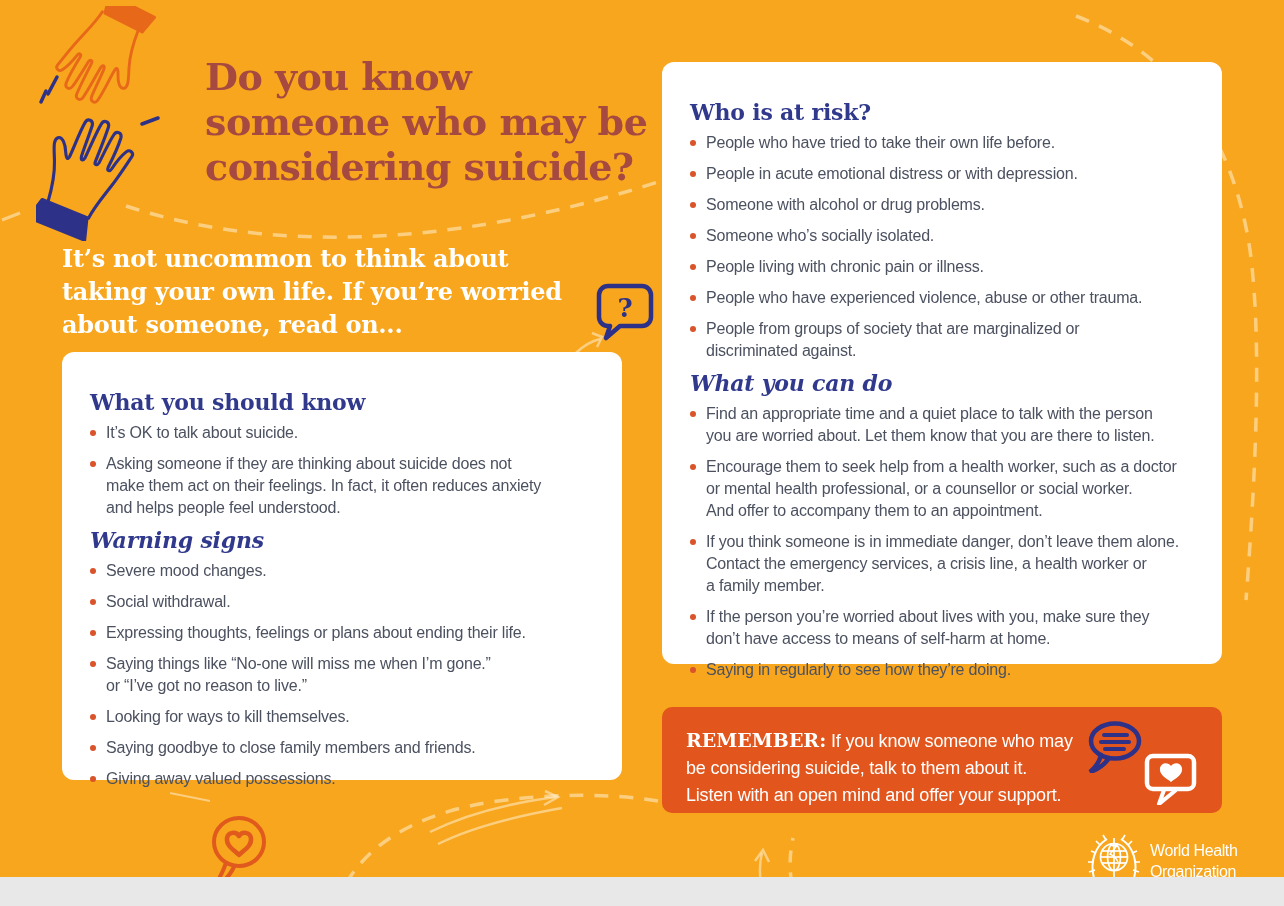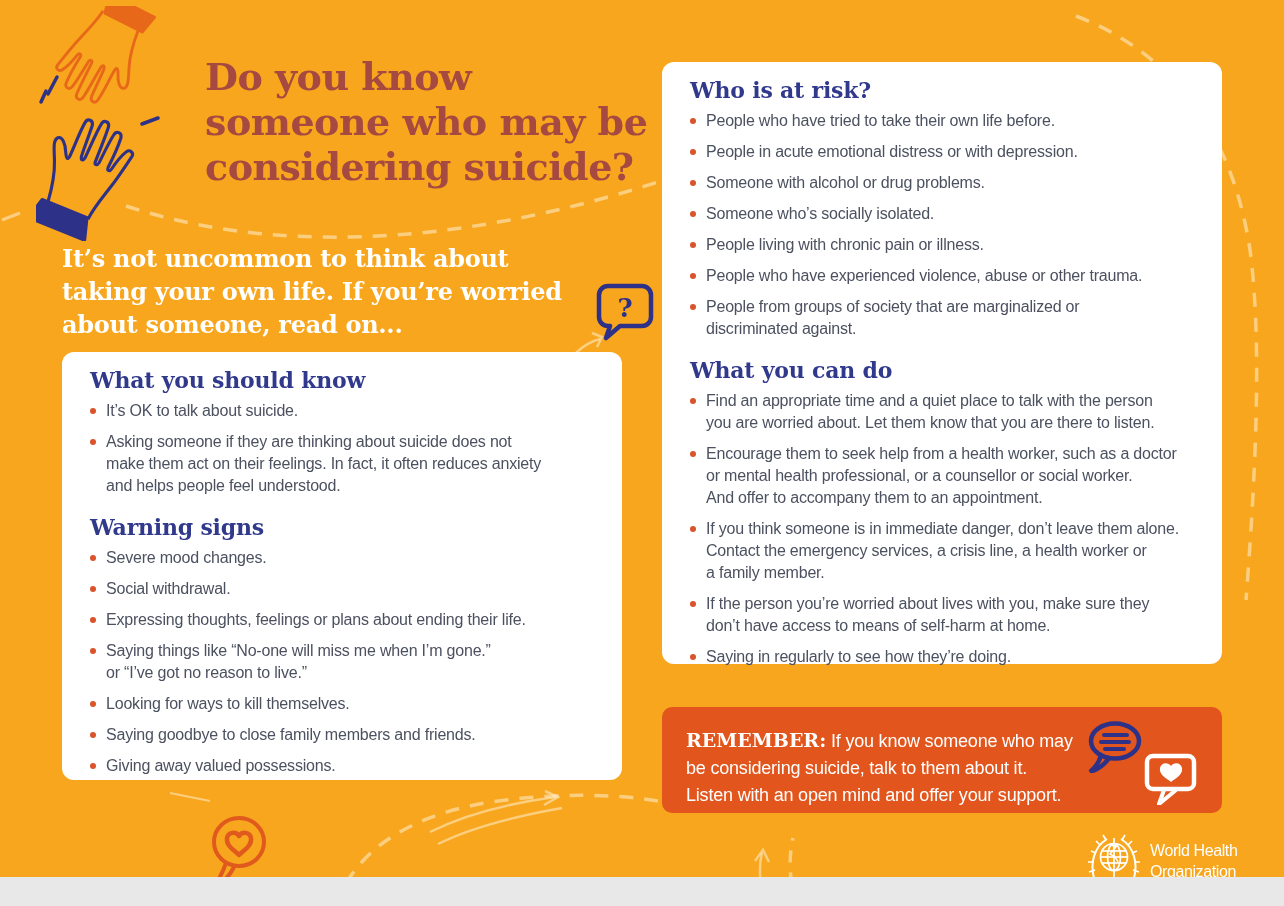--- a/index.html
+++ b/index.html
@@ -24,31 +24,31 @@
     letter-spacing:-0.5px;white-space:pre-line;
   }
   .intro{
     position:absolute;left:62px;top:242px;z-index:1;
     font-size:24px;line-height:33px;font-weight:600;color:var(--white);
     letter-spacing:-0.3px;white-space:pre-line;
   }
   .q-bubble{position:absolute;left:592px;top:281px;z-index:1;}
   .card{
     position:absolute;background:var(--card);border-radius:12px;z-index:2;
-    padding:14px 28px;
+    padding:36px 28px;
   }
   .card-left{left:62px;top:352px;width:560px;height:428px;}
   .card-right{left:662px;top:62px;width:560px;height:602px;}
   .sec-heading{
     font-size:22px;line-height:28px;font-weight:700;color:var(--heading);
     letter-spacing:-0.2px;margin-bottom:6px;
   }
   .sec-heading + ul{margin-bottom:0;}
   ul.bullets{list-style:none;display:flex;flex-direction:column;gap:9px;}
-  ul.bullets + .sec-heading{margin-top:16px;}
+  ul.bullets + .sec-heading{margin-top:7px;font-style:italic;}
   .b-item{display:flex;gap:10px;align-items:flex-start;}
   .dot{flex:0 0 6px;width:6px;height:6px;border-radius:50%;background:var(--bullet);margin-top:8px;}
   .b-text{
     font-size:16px;line-height:22px;color:var(--body);
     letter-spacing:-0.2px;white-space:pre-line;
   }
   .remember{
     position:absolute;left:662px;top:707px;width:560px;height:106px;z-index:2;
     background:var(--remember_bg);border-radius:10px;padding:20px 24px;color:var(--white);
   }

